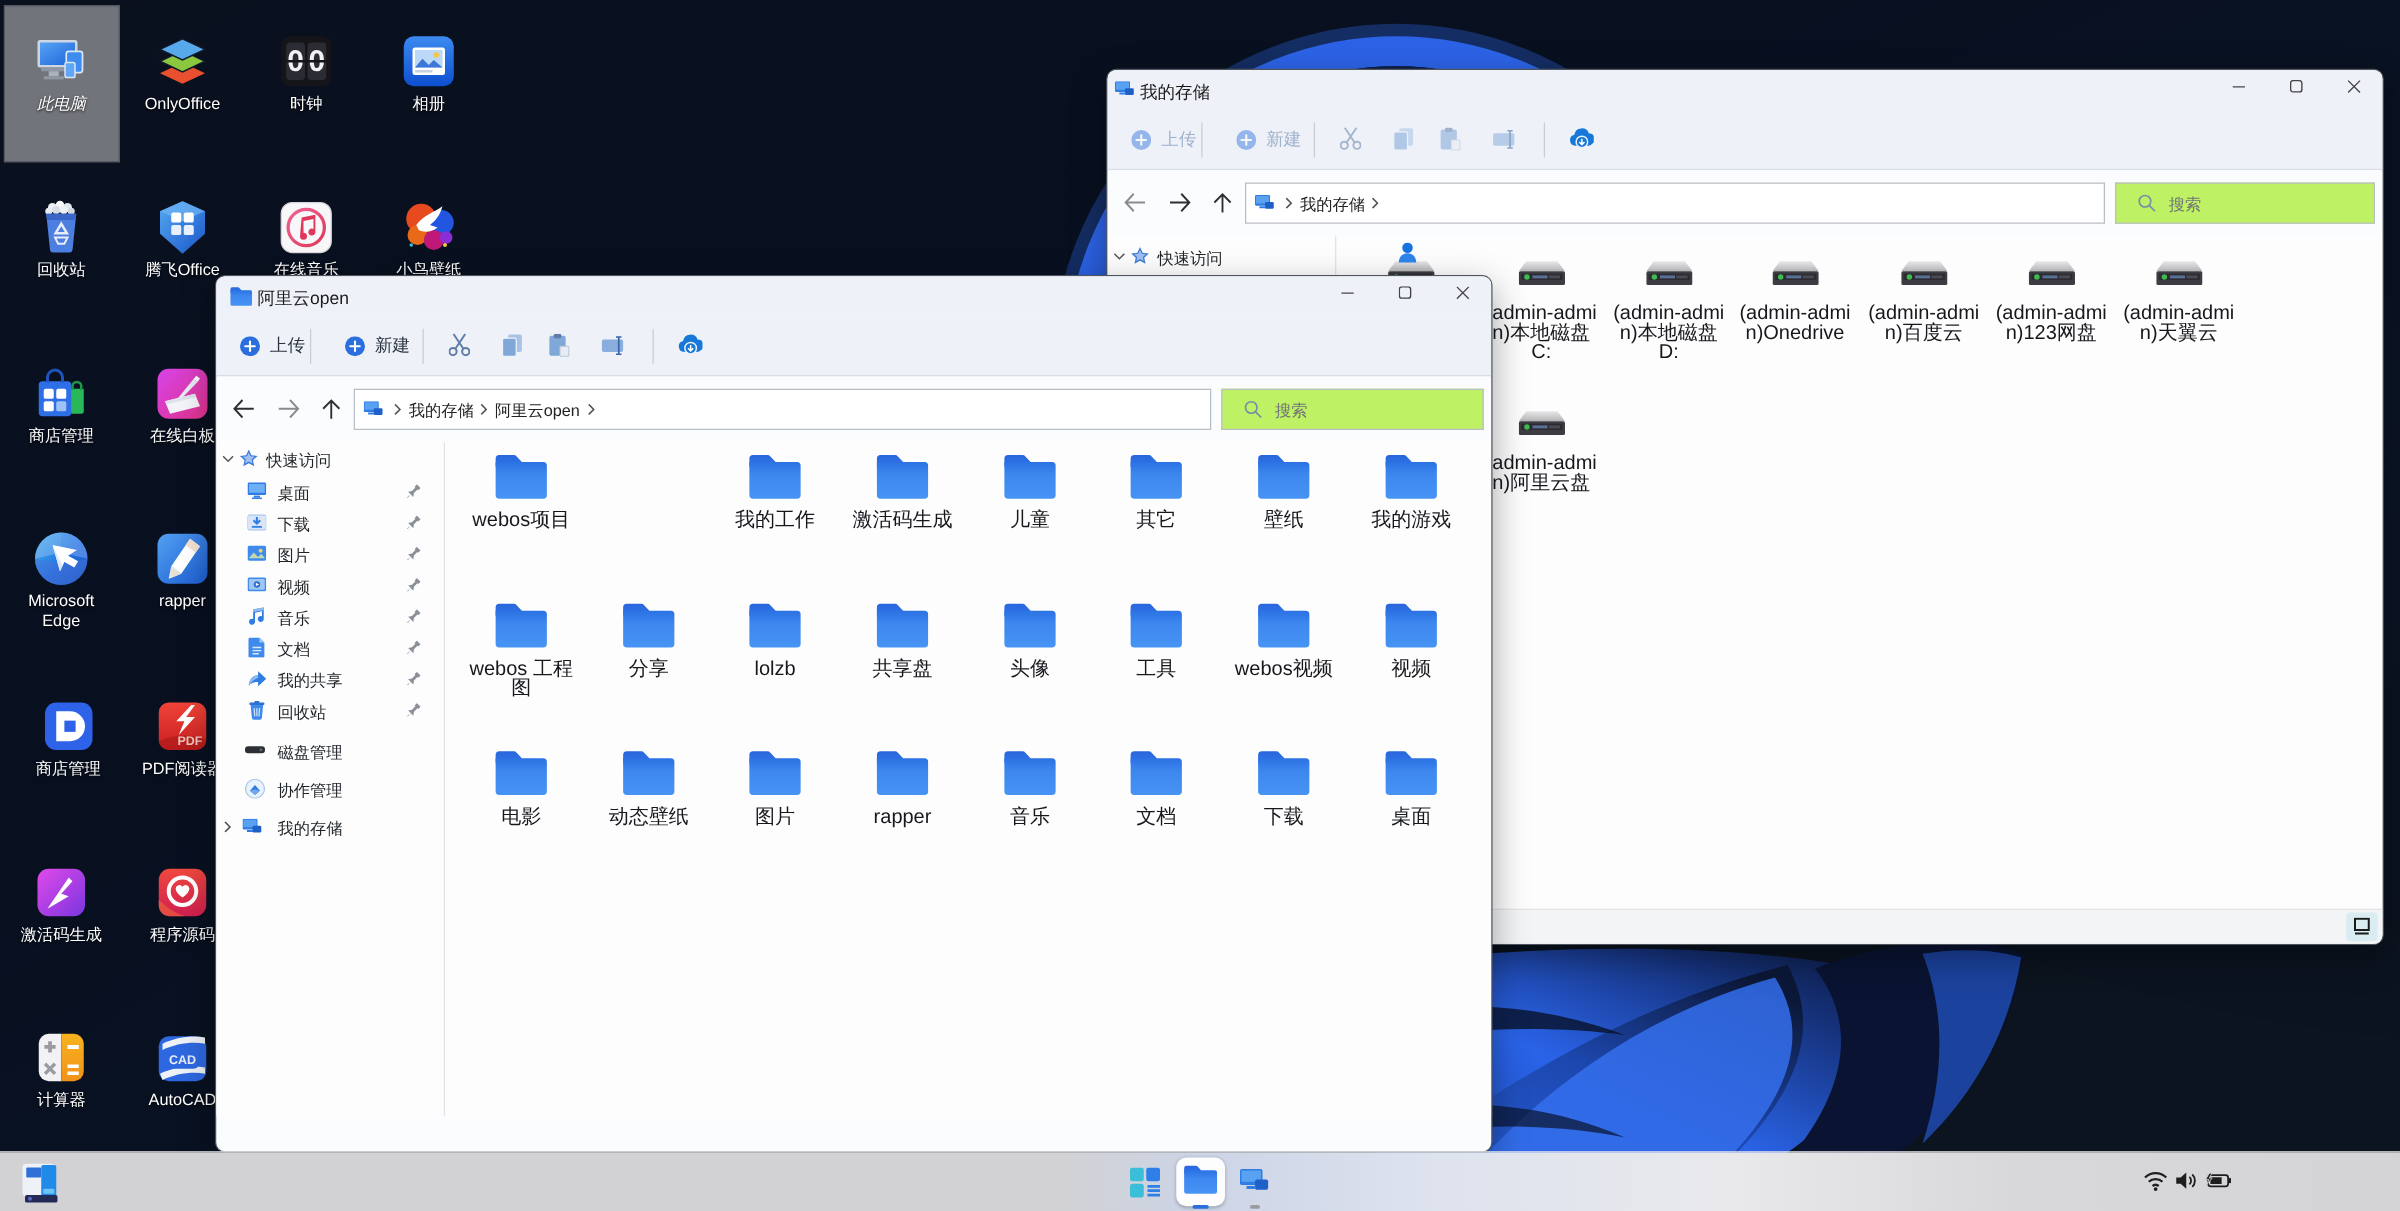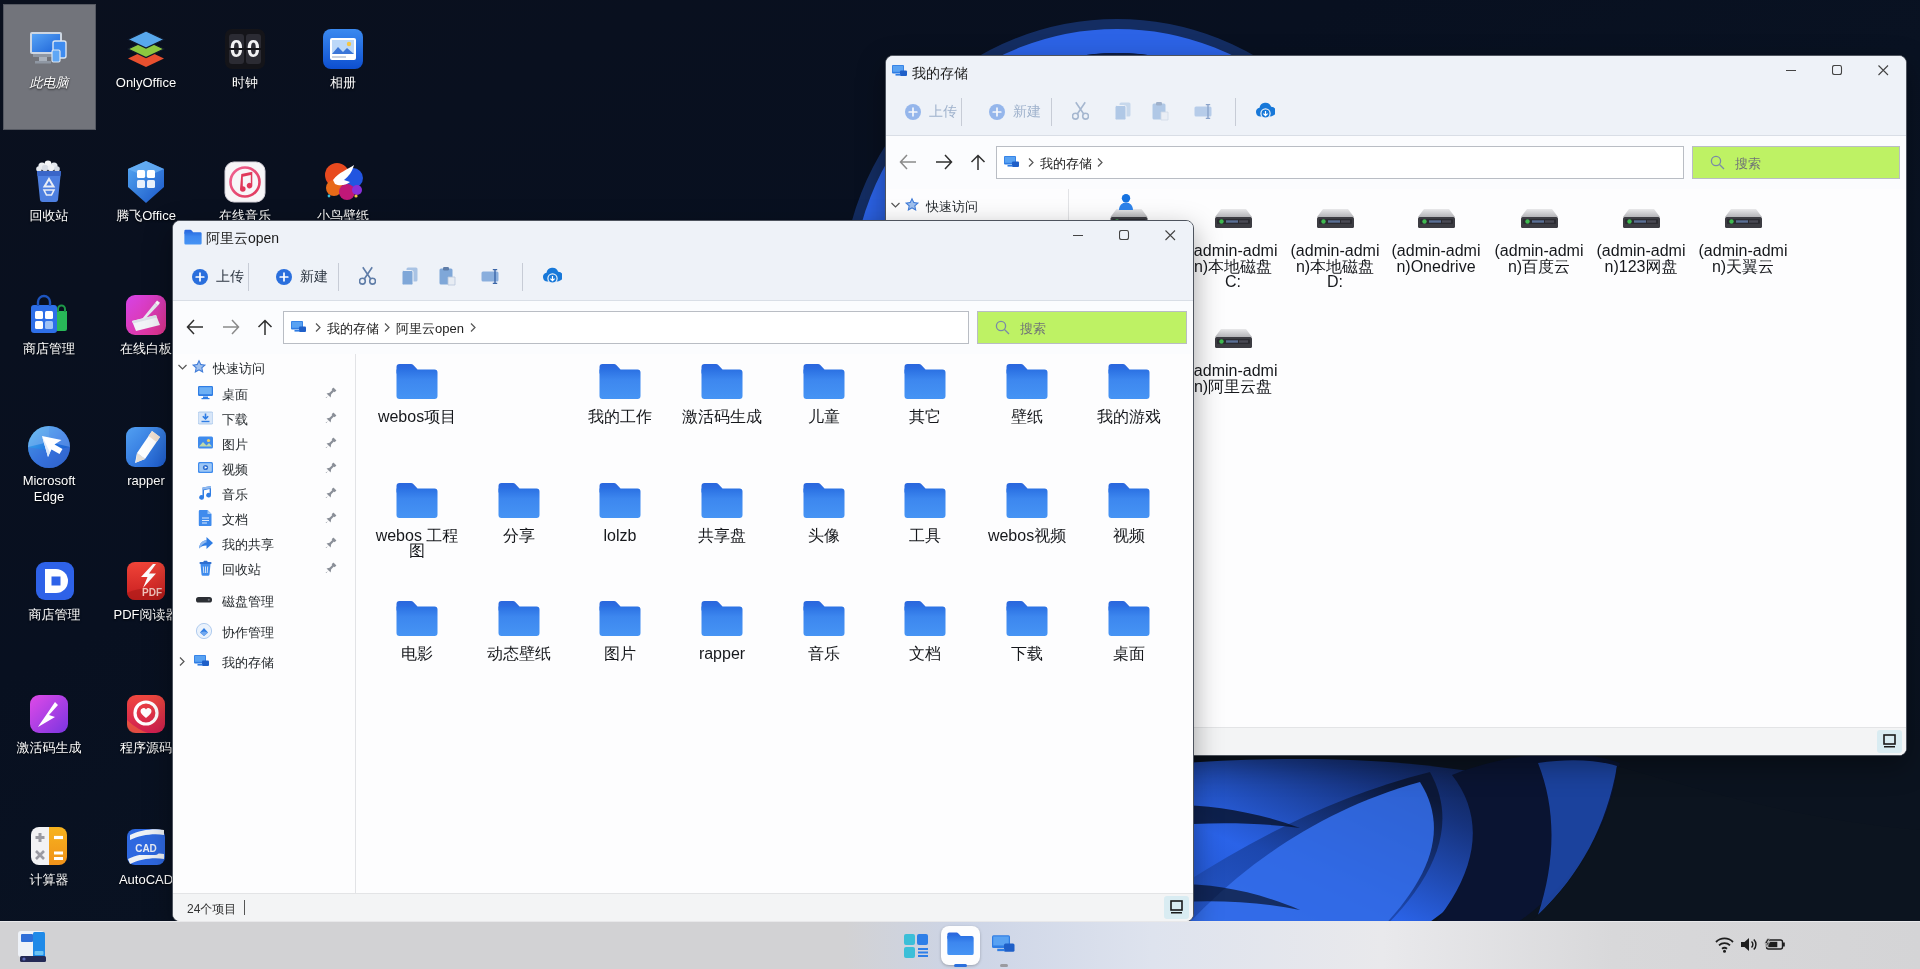--- a/index.html
+++ b/index.html
@@ -685,30 +685,20 @@
           <div class="flbl">下载</div>
         </div>
       <div class="fitem" style="left:724px;top:245px">
           <svg width="42" height="38" viewBox="0 0 42 38">
             <use href="#folder"></use>
           </svg>
           <div class="flbl">桌面</div>
         </div>
     </div>
   </div>
-  <div class="statusbar">
-    <span style="position:absolute;left:14px;top:7px">24个项目</span>
-    <div class="abs" style="left:71px;top:6px;width:1px;height:15px;background:#555"></div>
-    <div class="abs" style="right:4px;top:2px;width:25px;height:23px;background:#d9ecf2;border-radius:3px">
-      <svg class="abs" style="left:6px;top:4px" width="13" height="14" viewBox="0 0 13 14">
-          <rect x="1" y="1" width="11" height="9" fill="none" stroke="#1a1a1a" stroke-width="1.6"></rect>
-          <path d="M1 12.7 h11" stroke="#1a1a1a" stroke-width="1.6"></path>
-        </svg>
-    </div>
-  </div>
 </div>
 
 <div id="taskbar">
 
   <svg class="abs" style="left:17px;top:7px" width="32" height="34" viewBox="0 0 32 34">
     <rect x="1" y="2" width="26" height="26" rx="3" fill="#eef2f8"></rect>
     <rect x="4" y="5" width="12" height="8" rx="1" fill="#2f6fd8"></rect>
     <rect x="16" y="3" width="12" height="26" rx="1.5" fill="#1f8ae8"></rect>
     <rect x="17.5" y="22" width="9" height="4" rx="1" fill="#6cc3f5"></rect>
     <rect x="3" y="27" width="26" height="6" rx="1.5" fill="#232a56"></rect>

